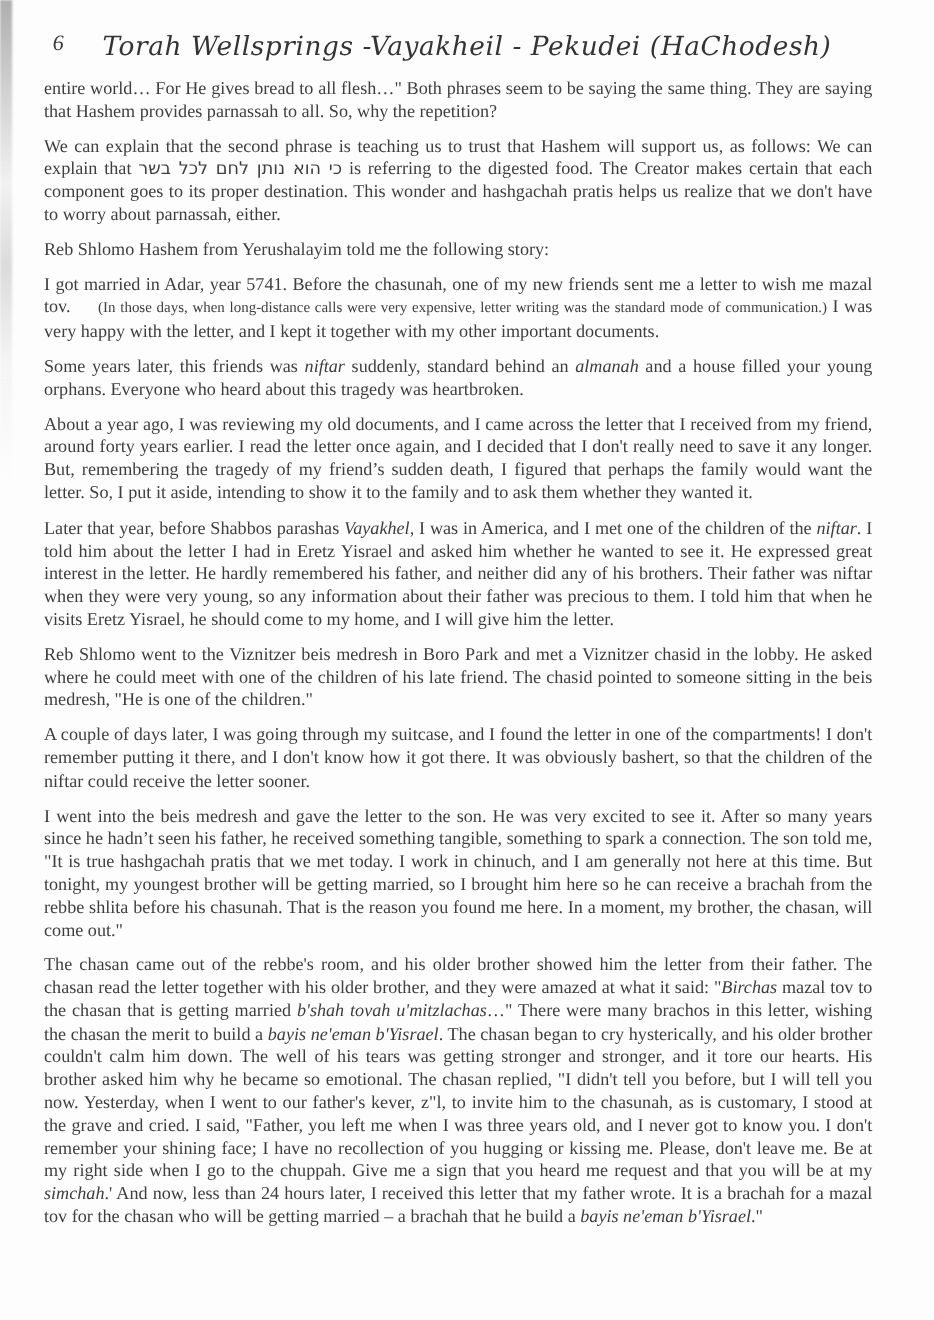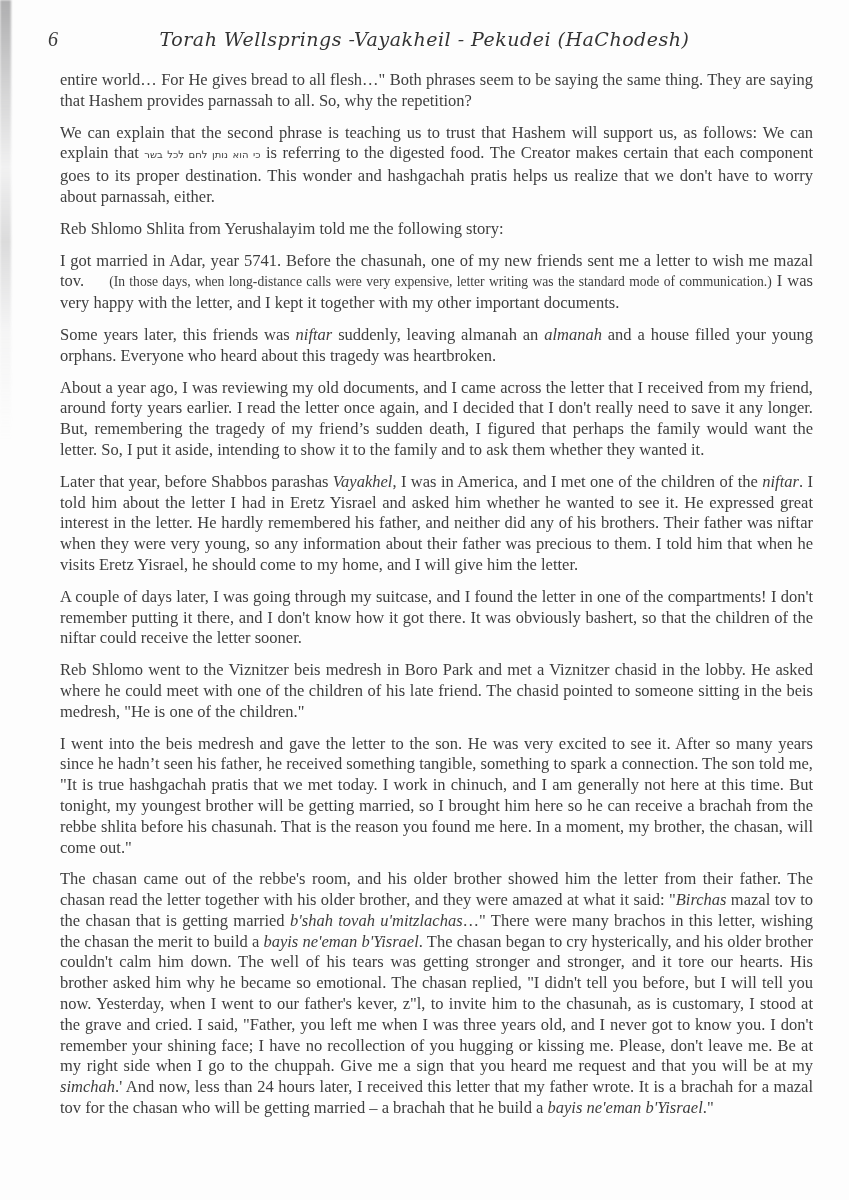--- a/index.html
+++ b/index.html
@@ -43,69 +43,69 @@
   .page-number {
     position: absolute;
     left: 0;
     top: 0;
     font-size: 20px;
     font-style: italic;
     color: #3a3a3a;
   }
   .title {
     text-align: center;
-    font-size: 19px;
+    font-size: 24px;
     font-style: italic;
     letter-spacing: 0.5px;
     color: #343434;
     font-family: "DejaVu Serif", "Liberation Serif", serif;
   }
   .body-text {
     position: absolute;
     top: 70px;
-    left: 60px;
+    left: 40px;
     width: 753px;
   }
   .body-text p {
     margin: 0 0 11px 0;
     font-size: 16.5px;
     line-height: 20.8px;
     text-align: justify;
     color: #3e3e3e;
   }
   .body-text p i {
   }
   .seg-small {
     font-size: 13.6px;
     margin-left: 20px;
   }
   .seg-hebrew {
     font-family: "DejaVu Sans", sans-serif;
-    font-size: 10px;
+    font-size: 16px;
     direction: rtl;
     unicode-bidi: embed;
   }
 </style>
 </head>
 <body>
 
 <div class="page">
   <div class="edge-artifact"></div>
 
   <div class="header">
     <span class="page-number">6</span>
     <div class="title">Torah Wellsprings  -Vayakheil - Pekudei (HaChodesh)</div>
   </div>
 
   <div class="body-text">
       <p><span>entire world… For He gives bread to all flesh…" Both phrases seem to be saying the same thing. They are saying that Hashem provides parnassah to all. So, why the repetition?</span></p>
       <p><span>We can explain that the second phrase is teaching us to trust that Hashem will support us, as follows: We can explain that </span><span class="seg-hebrew" dir="rtl">כי הוא נותן לחם לכל בשר</span><span> is referring to the digested food. The Creator makes certain that each component goes to its proper destination. This wonder and hashgachah pratis helps us realize that we don't have to worry about parnassah, either.</span></p>
-      <p><span>Reb Shlomo Shlita from Yerushalayim told me the following story:</span></p>
+      <p><span>Reb Shlomo Hashem from Yerushalayim told me the following story:</span></p>
       <p><span>I got married in Adar, year 5741. Before the chasunah, one of my new friends sent me a letter to wish me mazal tov. </span><span class="seg-small">(In those days, when long-distance calls were very expensive, letter writing was the standard mode of communication.)</span><span> I was very happy with the letter, and I kept it together with my other important documents.</span></p>
-      <p><span>Some years later, this friends was </span><i>niftar</i><span> suddenly, leaving almanah an </span><i>almanah</i><span> and a house filled your young orphans. Everyone who heard about this tragedy was heartbroken.</span></p>
+      <p><span>Some years later, this friends was </span><i>niftar</i><span> suddenly, standard behind an </span><i>almanah</i><span> and a house filled your young orphans. Everyone who heard about this tragedy was heartbroken.</span></p>
       <p><span>About a year ago, I was reviewing my old documents, and I came across the letter that I received from my friend, around forty years earlier. I read the letter once again, and I decided that I don't really need to save it any longer. But, remembering the tragedy of my friend’s sudden death, I figured that perhaps the family would want the letter. So, I put it aside, intending to show it to the family and to ask them whether they wanted it.</span></p>
       <p><span>Later that year, before Shabbos parashas </span><i>Vayakhel</i><span>, I was in America, and I met one of the children of the </span><i>niftar</i><span>. I told him about the letter I had in Eretz Yisrael and asked him whether he wanted to see it. He expressed great interest in the letter. He hardly remembered his father, and neither did any of his brothers. Their father was niftar when they were very young, so any information about their father was precious to them. I told him that when he visits Eretz Yisrael, he should come to my home, and I will give him the letter.</span></p>
+      <p><span>Reb Shlomo went to the Viznitzer beis medresh in Boro Park and met a Viznitzer chasid in the lobby. He asked where he could meet with one of the children of his late friend. The chasid pointed to someone sitting in the beis medresh, "He is one of the children."</span></p>
       <p><span>A couple of days later, I was going through my suitcase, and I found the letter in one of the compartments! I don't remember putting it there, and I don't know how it got there. It was obviously bashert, so that the children of the niftar could receive the letter sooner.</span></p>
-      <p><span>Reb Shlomo went to the Viznitzer beis medresh in Boro Park and met a Viznitzer chasid in the lobby. He asked where he could meet with one of the children of his late friend. The chasid pointed to someone sitting in the beis medresh, "He is one of the children."</span></p>
       <p><span>I went into the beis medresh and gave the letter to the son. He was very excited to see it. After so many years since he hadn’t seen his father, he received something tangible, something to spark a connection. The son told me, "It is true hashgachah pratis that we met today. I work in chinuch, and I am generally not here at this time. But tonight, my youngest brother will be getting married, so I brought him here so he can receive a brachah from the rebbe shlita before his chasunah. That is the reason you found me here. In a moment, my brother, the chasan, will come out."</span></p>
       <p><span>The chasan came out of the rebbe's room, and his older brother showed him the letter from their father. The chasan read the letter together with his older brother, and they were amazed at what it said: "</span><i>Birchas</i><span> mazal tov to the chasan that is getting married </span><i>b'shah tovah u'mitzlachas</i><span>…" There were many brachos in this letter, wishing the chasan the merit to build a </span><i>bayis ne'eman b'Yisrael</i><span>. The chasan began to cry hysterically, and his older brother couldn't calm him down. The well of his tears was getting stronger and stronger, and it tore our hearts. His brother asked him why he became so emotional. The chasan replied, "I didn't tell you before, but I will tell you now. Yesterday, when I went to our father's kever, z"l, to invite him to the chasunah, as is customary, I stood at the grave and cried. I said, "Father, you left me when I was three years old, and I never got to know you. I don't remember your shining face; I have no recollection of you hugging or kissing me. Please, don't leave me. Be at my right side when I go to the chuppah. Give me a sign that you heard me request and that you will be at my </span><i>simchah</i><span>.' And now, less than 24 hours later, I received this letter that my father wrote. It is a brachah for a mazal tov for the chasan who will be getting married – a brachah that he build a </span><i>bayis ne'eman b'Yisrael</i><span>."</span></p>
     </div>
 </div>
 
 </body></html>

